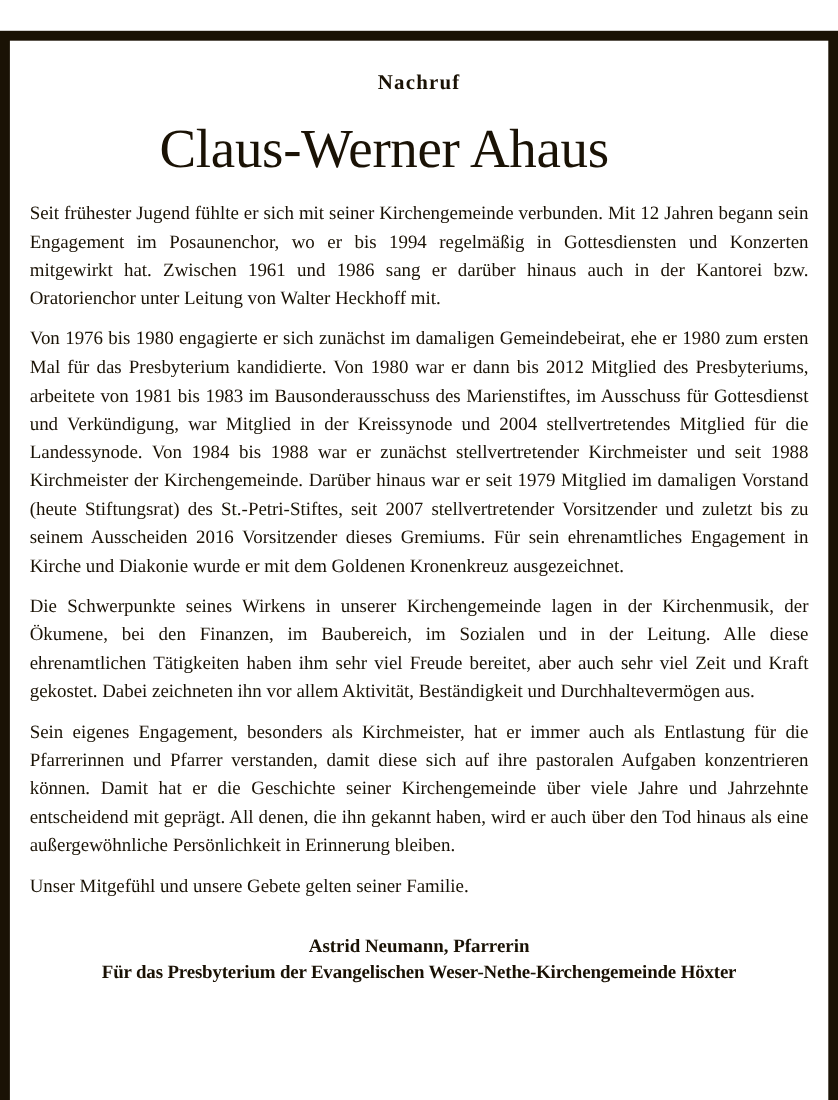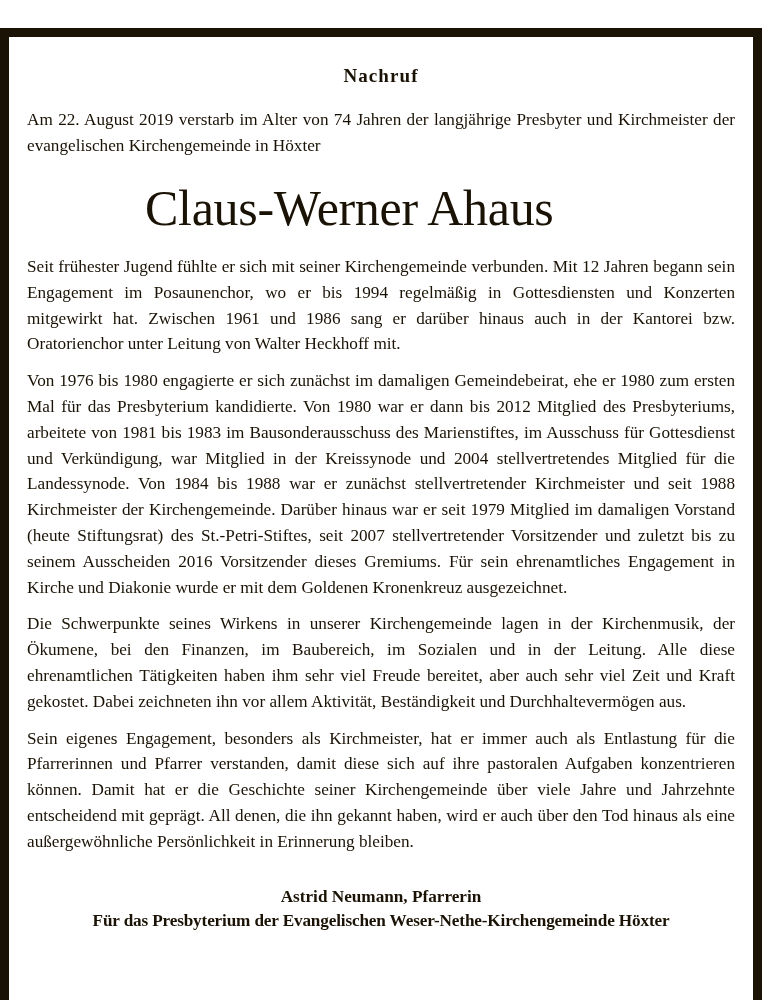--- a/index.html
+++ b/index.html
@@ -100,31 +100,31 @@
   }
 </style>
 </head>
 <body>
 
 <div class="page">
   <div class="inner">
 
     <div class="notice-heading">Nachruf</div>
 
-    <p class="lead-paragraph">Am 22. August 2019 verstarb im Alter von 74 Jahren der langjährige Presbyter und Kirchmeister der evangelischen Kirchengemeinde in Höxter</p>
 
     <div class="name-block">
       <div class="deceased-name">Claus-Werner Ahaus</div>
     </div>
 
     <div class="paragraphs">
       <p class="body-paragraph">Seit frühester Jugend fühlte er sich mit seiner Kirchengemeinde verbunden. Mit 12 Jahren begann sein Engagement im Posaunenchor, wo er bis 1994 regelmäßig in Gottesdiensten und Konzerten mitgewirkt hat. Zwischen 1961 und 1986 sang er darüber hinaus auch in der Kantorei bzw. Oratorienchor unter Leitung von Walter Heckhoff mit.</p>
       <p class="body-paragraph">Von 1976 bis 1980 engagierte er sich zunächst im damaligen Gemeindebeirat, ehe er 1980 zum ersten Mal für das Presbyterium kandidierte. Von 1980 war er dann bis 2012 Mitglied des Presbyteriums, arbeitete von 1981 bis 1983 im Bausonderausschuss des Marienstiftes, im Ausschuss für Gottesdienst und Verkündigung, war Mitglied in der Kreissynode und 2004 stellvertretendes Mitglied für die Landessynode. Von 1984 bis 1988 war er zunächst stellvertretender Kirchmeister und seit 1988 Kirchmeister der Kirchengemeinde. Darüber hinaus war er seit 1979 Mitglied im damaligen Vorstand (heute Stiftungsrat) des St.-Petri-Stiftes, seit 2007 stellvertretender Vorsitzender und zuletzt bis zu seinem Ausscheiden 2016 Vorsitzender dieses Gremiums. Für sein ehrenamtliches Engagement in Kirche und Diakonie wurde er mit dem Goldenen Kronenkreuz ausgezeichnet.</p>
       <p class="body-paragraph">Die Schwerpunkte seines Wirkens in unserer Kirchengemeinde lagen in der Kirchenmusik, der Ökumene, bei den Finanzen, im Baubereich, im Sozialen und in der Leitung. Alle diese ehrenamtlichen Tätigkeiten haben ihm sehr viel Freude bereitet, aber auch sehr viel Zeit und Kraft gekostet. Dabei zeichneten ihn vor allem Aktivität, Beständigkeit und Durchhaltevermögen aus.</p>
       <p class="body-paragraph">Sein eigenes Engagement, besonders als Kirchmeister, hat er immer auch als Entlastung für die Pfarrerinnen und Pfarrer verstanden, damit diese sich auf ihre pastoralen Aufgaben konzentrieren können. Damit hat er die Geschichte seiner Kirchengemeinde über viele Jahre und Jahrzehnte entscheidend mit geprägt. All denen, die ihn gekannt haben, wird er auch über den Tod hinaus als eine außergewöhnliche Persönlichkeit in Erinnerung bleiben.</p>
+      <p class="closing-paragraph">Unser Mitgefühl und unsere Gebete gelten seiner Familie.</p>
     </div>
 
     <div class="signature-block">
       <span class="signature-line">Astrid Neumann, Pfarrerin</span>
       <span class="signature-line org">Für das Presbyterium der Evangelischen Weser-Nethe-Kirchengemeinde Höxter</span>
     </div>
 
   </div>
 </div>
 

